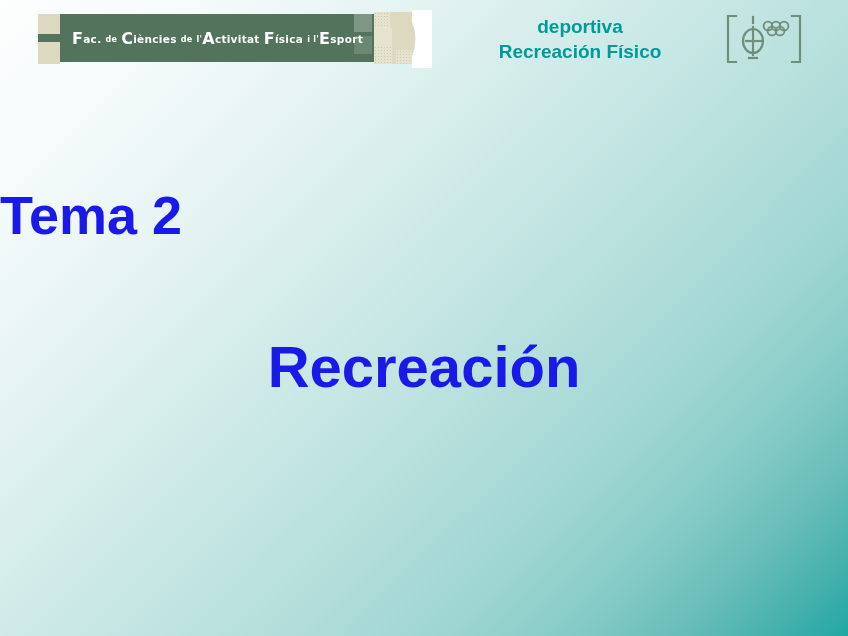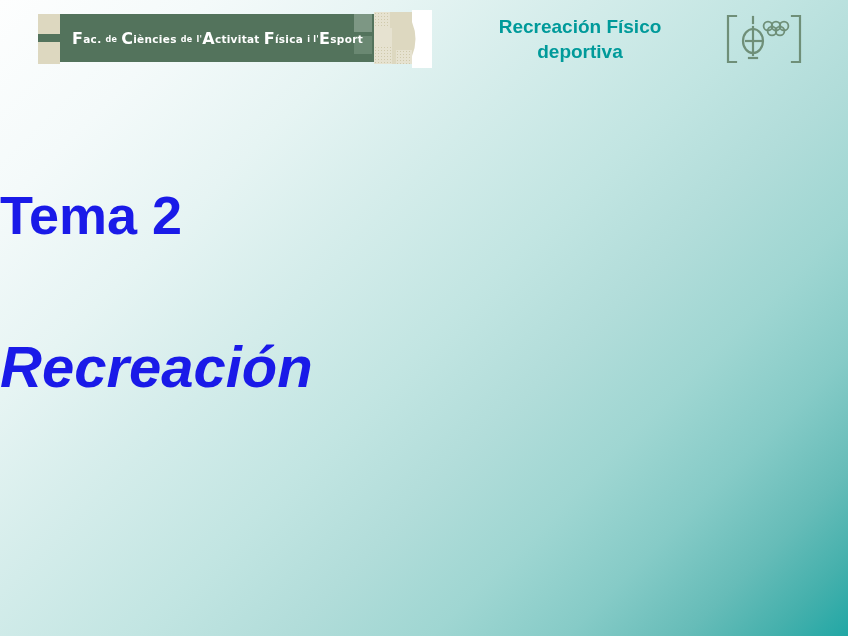--- a/index.html
+++ b/index.html
@@ -132,27 +132,26 @@
     font-family: "Liberation Sans", sans-serif;
     font-weight: bold;
     font-size: 54px;
     line-height: 58px;
   }
   .title-main {
     position: absolute;
     left: 0;
     top: 334px;
     width: 848px;
-    text-align: left;
+    text-align: center;
     color: #1a1ae8;
     font-family: "Liberation Sans", sans-serif;
     font-weight: bold;
     font-size: 58px;
     line-height: 66px;
-    font-style: italic;
   }
 </style>
 </head>
 <body>
 
 <div class="slide">
 
   <div class="header">
 
     <div class="banner">
@@ -182,22 +181,22 @@
       <div class="blk blk-dot" style="left:336px; top:36px; width:18px; height:18px;"></div>
       <div class="blk blk-beige" style="left:354px; top:22px; width:24px; height:32px;"></div>
       <div class="blk blk-dot" style="left:358px; top:40px; width:16px; height:14px;"></div>
 
       <svg class="blk" style="left:374px; top:0px; width:20px; height:58px;" viewBox="0 0 20 58">
         <path d="M0,0 L20,0 L20,58 L0,58 L0,46 Q7,29 0,12 Z" fill="#ffffff"></path>
       </svg>
     </div>
 
     <div class="header-title">
+      <div>deportiva</div>
       <div>Recreación Físico</div>
-      <div>deportiva</div>
     </div>
 
     <svg class="mark" viewBox="0 0 84 62">
       <g fill="none" stroke="#6f8f78" stroke-width="2.2" stroke-linecap="square">
 
         <path d="M14,8 L6,8 L6,54 L14,54"></path>
 
         <path d="M70,8 L78,8 L78,54 L70,54"></path>
 
         <ellipse cx="31" cy="33" rx="10" ry="12"></ellipse>

